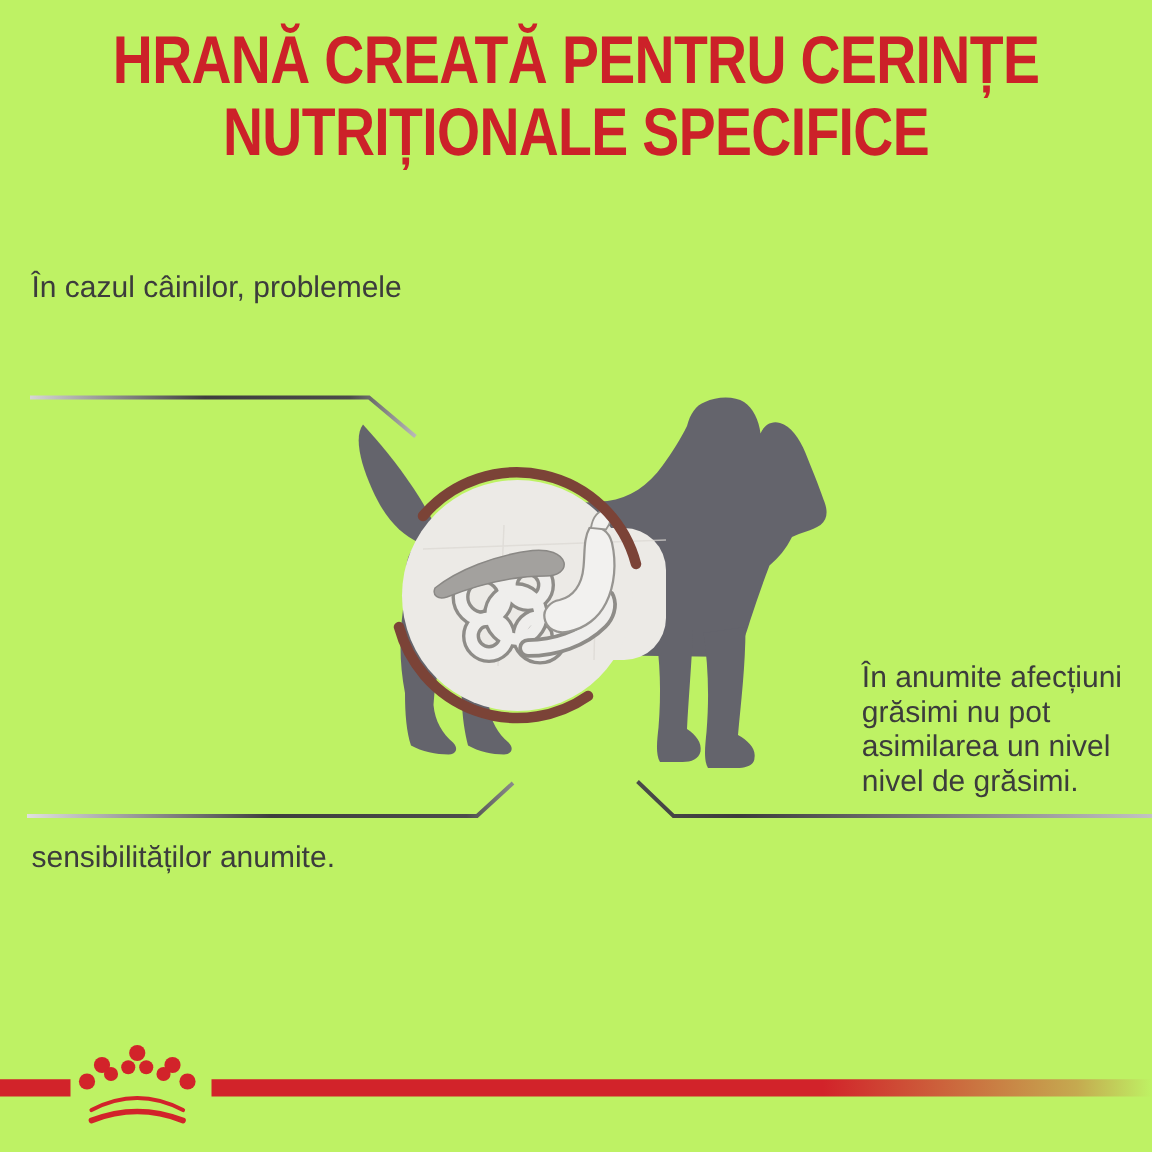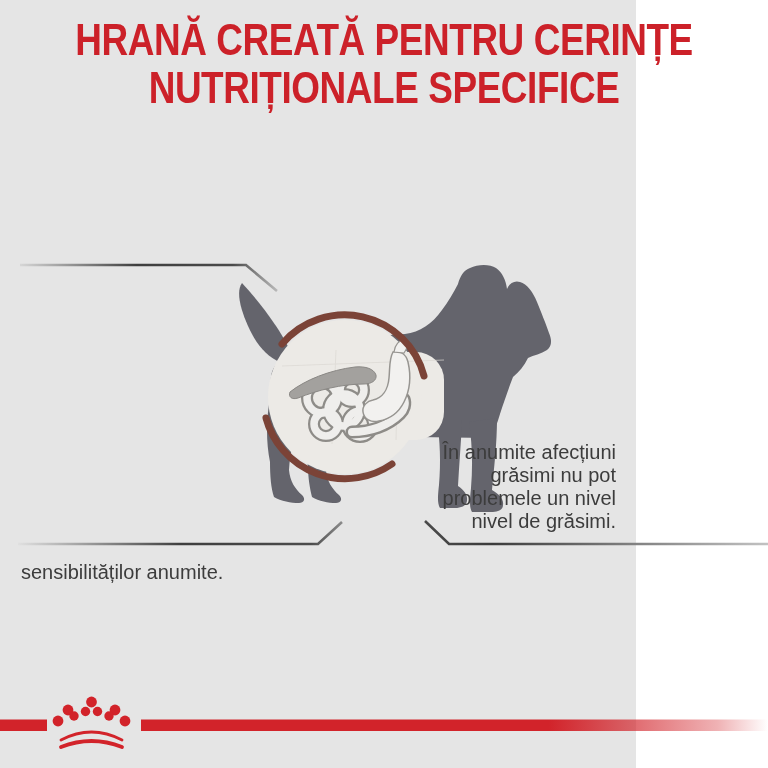--- a/index.html
+++ b/index.html
@@ -7,30 +7,30 @@
     --bar-red:#d2232a;
     --dog-gray:#64646c;
     --circle-maroon:#7b4337;
     --text-dark:#3c3c3c;
     --patch-gray:#eceae6;
     --organ-light:#f2f1ef;
   }
   *{margin:0;padding:0;box-sizing:border-box;}
   html,body{width:768px;height:768px;background:#ffffff;overflow:hidden;
     font-family:"Liberation Sans", sans-serif;}
-  .stage{position:relative;width:636px;height:768px;background:#e5e5e5;}
+  .stage{position:relative;width:768px;height:768px;background:#bef264;}
   .canvas-svg{position:absolute;left:0;top:0;}
   .page-title{position:absolute;top:16px;left:0;width:768px;text-align:center;
     color:var(--brand-red);font-weight:700;}
   .title-line{font-size:45px;line-height:48px;letter-spacing:-.5px;
     transform:scaleX(.82);transform-origin:50% 50%;white-space:nowrap;}
   .ann{position:absolute;color:var(--text-dark);font-size:20px;}
   .ann-line{white-space:nowrap;}
   .ann-digestive{left:21px;top:181px;line-height:23px;}
-  .ann-fat{right:20px;top:441px;text-align:right;line-height:23px;}
+  .ann-fat{right:20px;top:441px;line-height:23px;}
   .ann-urinary{left:21px;top:559px;line-height:26px;}
 </style>
 </head>
 <body>
 
 <div class="stage">
 
   <svg class="canvas-svg" width="768" height="768" viewBox="0 0 768 768">
     <defs>
       <linearGradient id="lineGrad1" gradientUnits="userSpaceOnUse" x1="20" y1="265" x2="277" y2="290">
@@ -163,26 +163,27 @@
       </g>
     </g>
   </svg>
 
   <h1 class="page-title">
     <div class="title-line">HRANĂ CREATĂ PENTRU CERINȚE</div>
     <div class="title-line">NUTRIȚIONALE SPECIFICE</div>
   </h1>
 
   <div class="ann ann-digestive">
+    <div class="ann-line">În cazul câinilor, problemele</div>
   </div>
 
   <div class="ann ann-fat">
     <div class="ann-line">În anumite afecțiuni</div>
     <div class="ann-line">grăsimi nu pot</div>
-    <div class="ann-line">problemele un nivel</div>
+    <div class="ann-line">asimilarea un nivel</div>
     <div class="ann-line">nivel de grăsimi.</div>
   </div>
 
   <div class="ann ann-urinary">
     <div class="ann-line">sensibilităților anumite.</div>
   </div>
 
 </div>
 
 </body></html>

